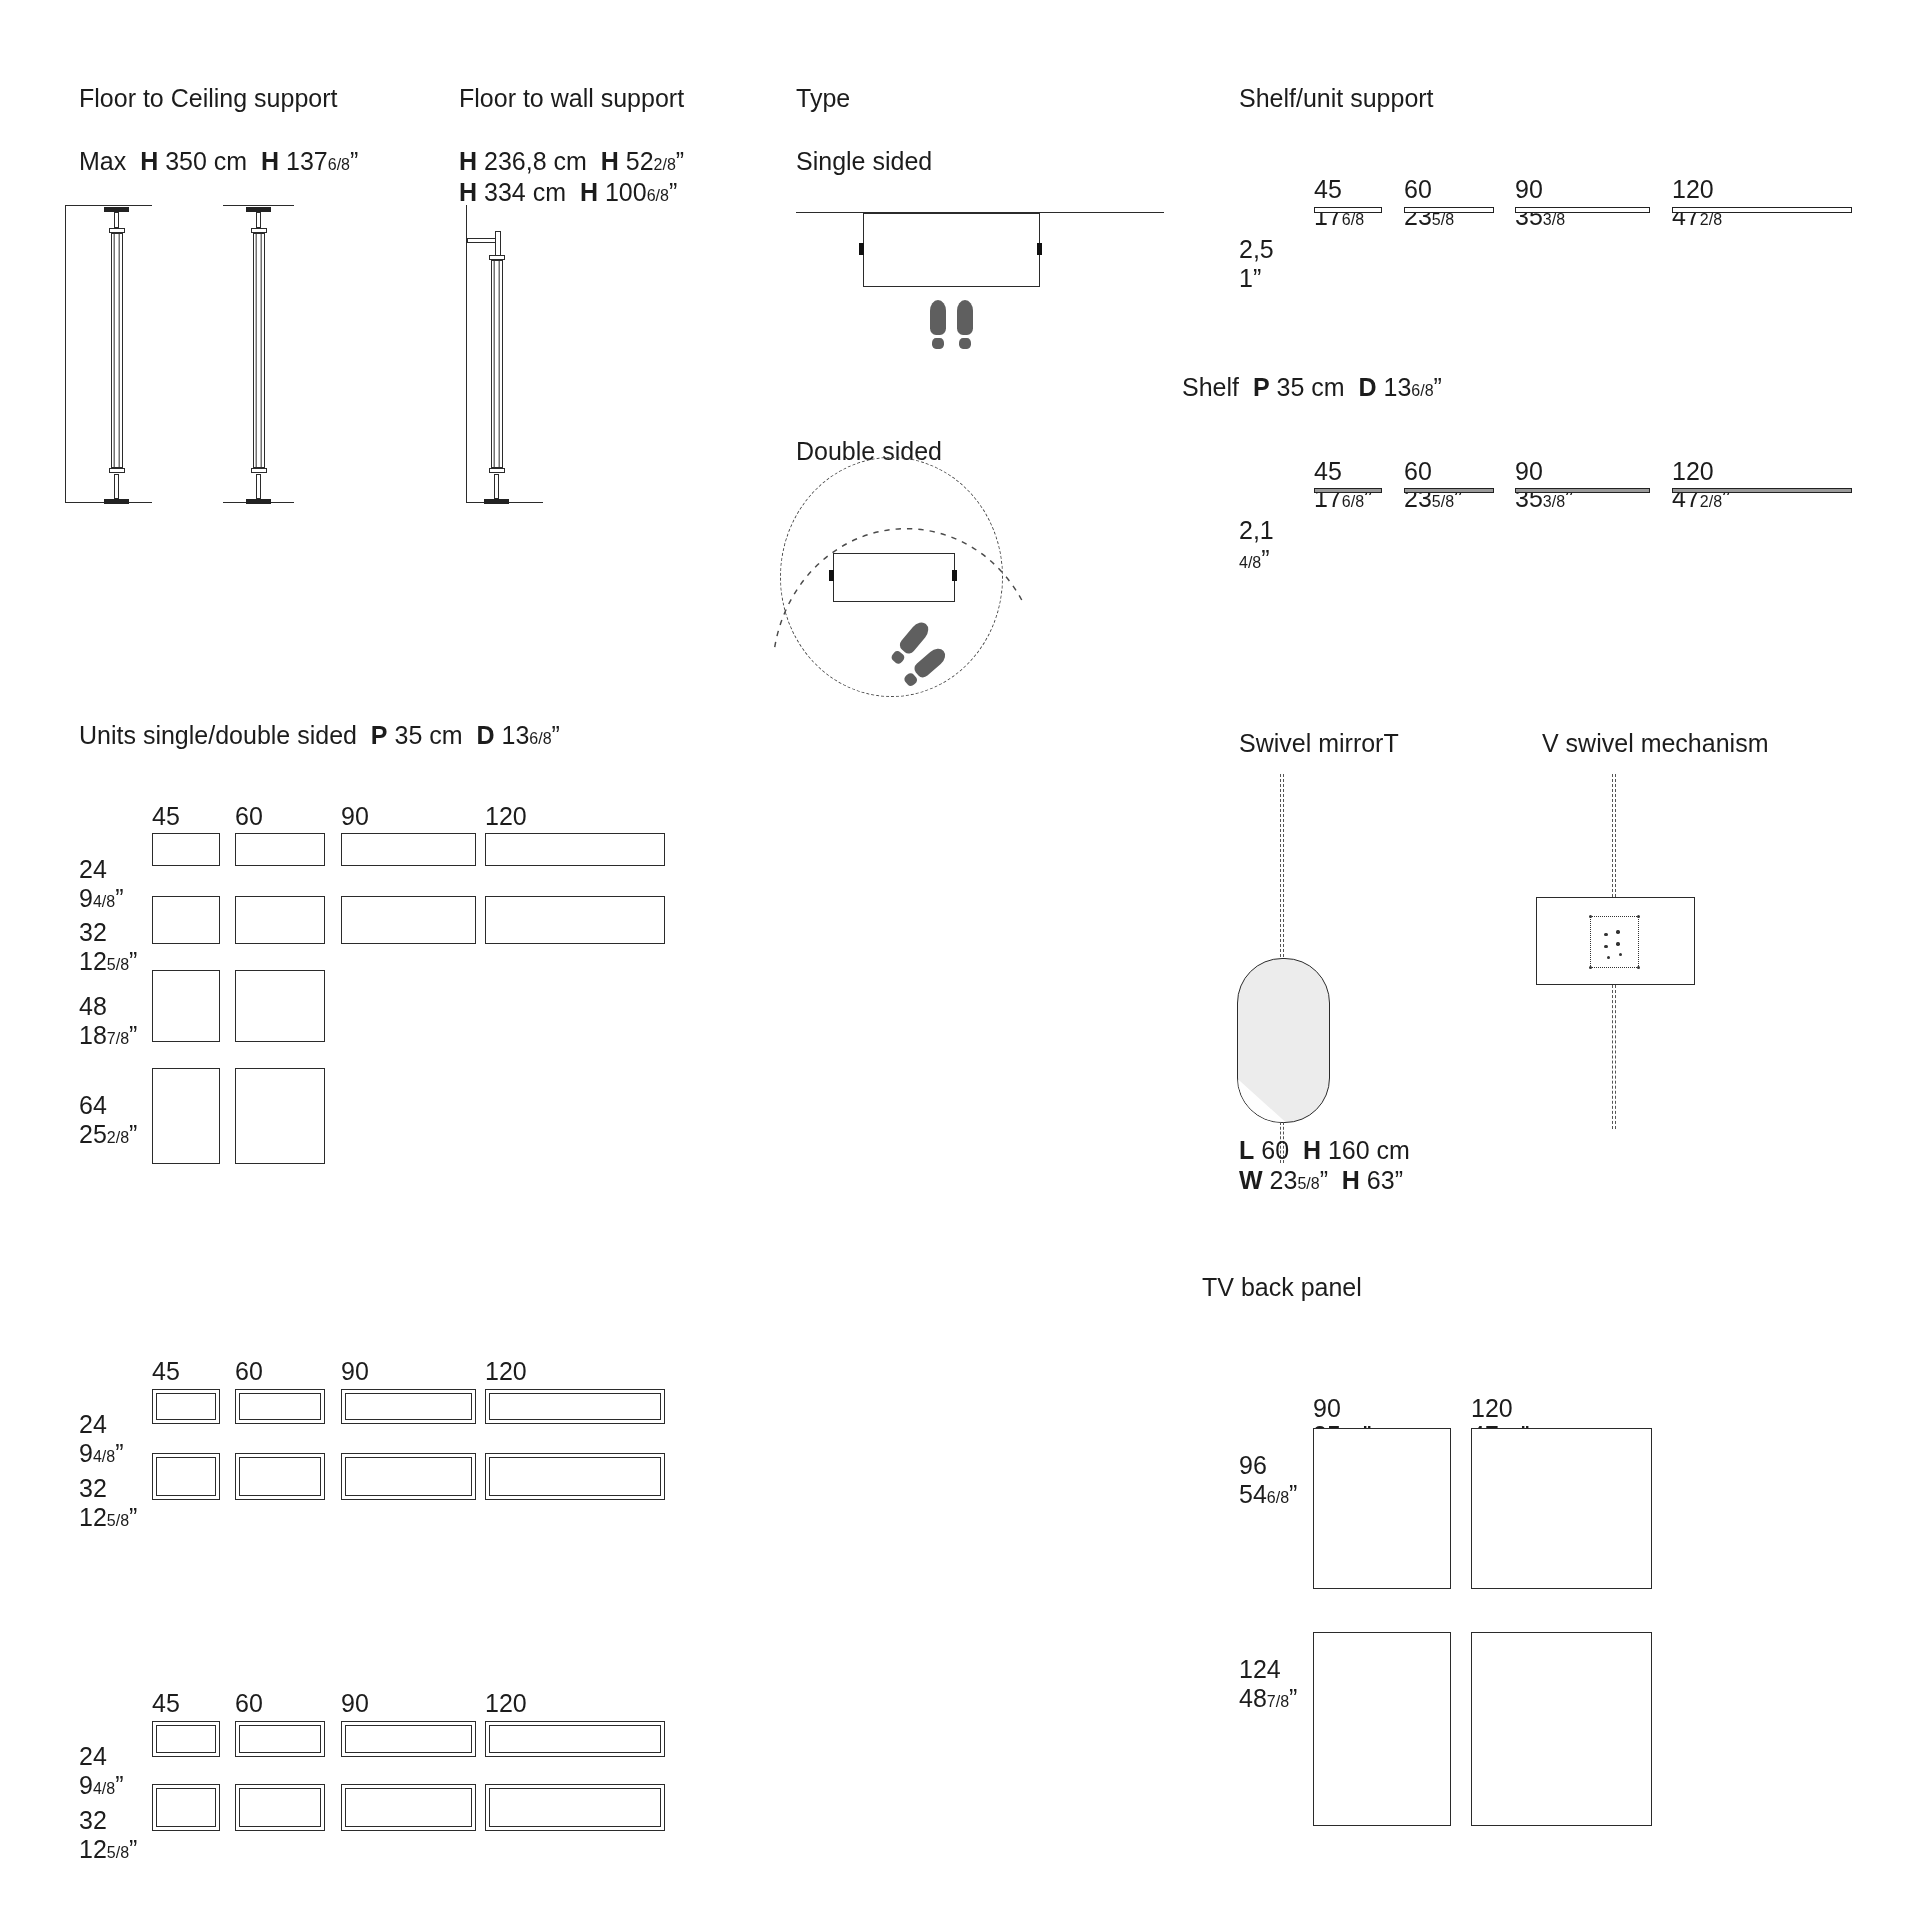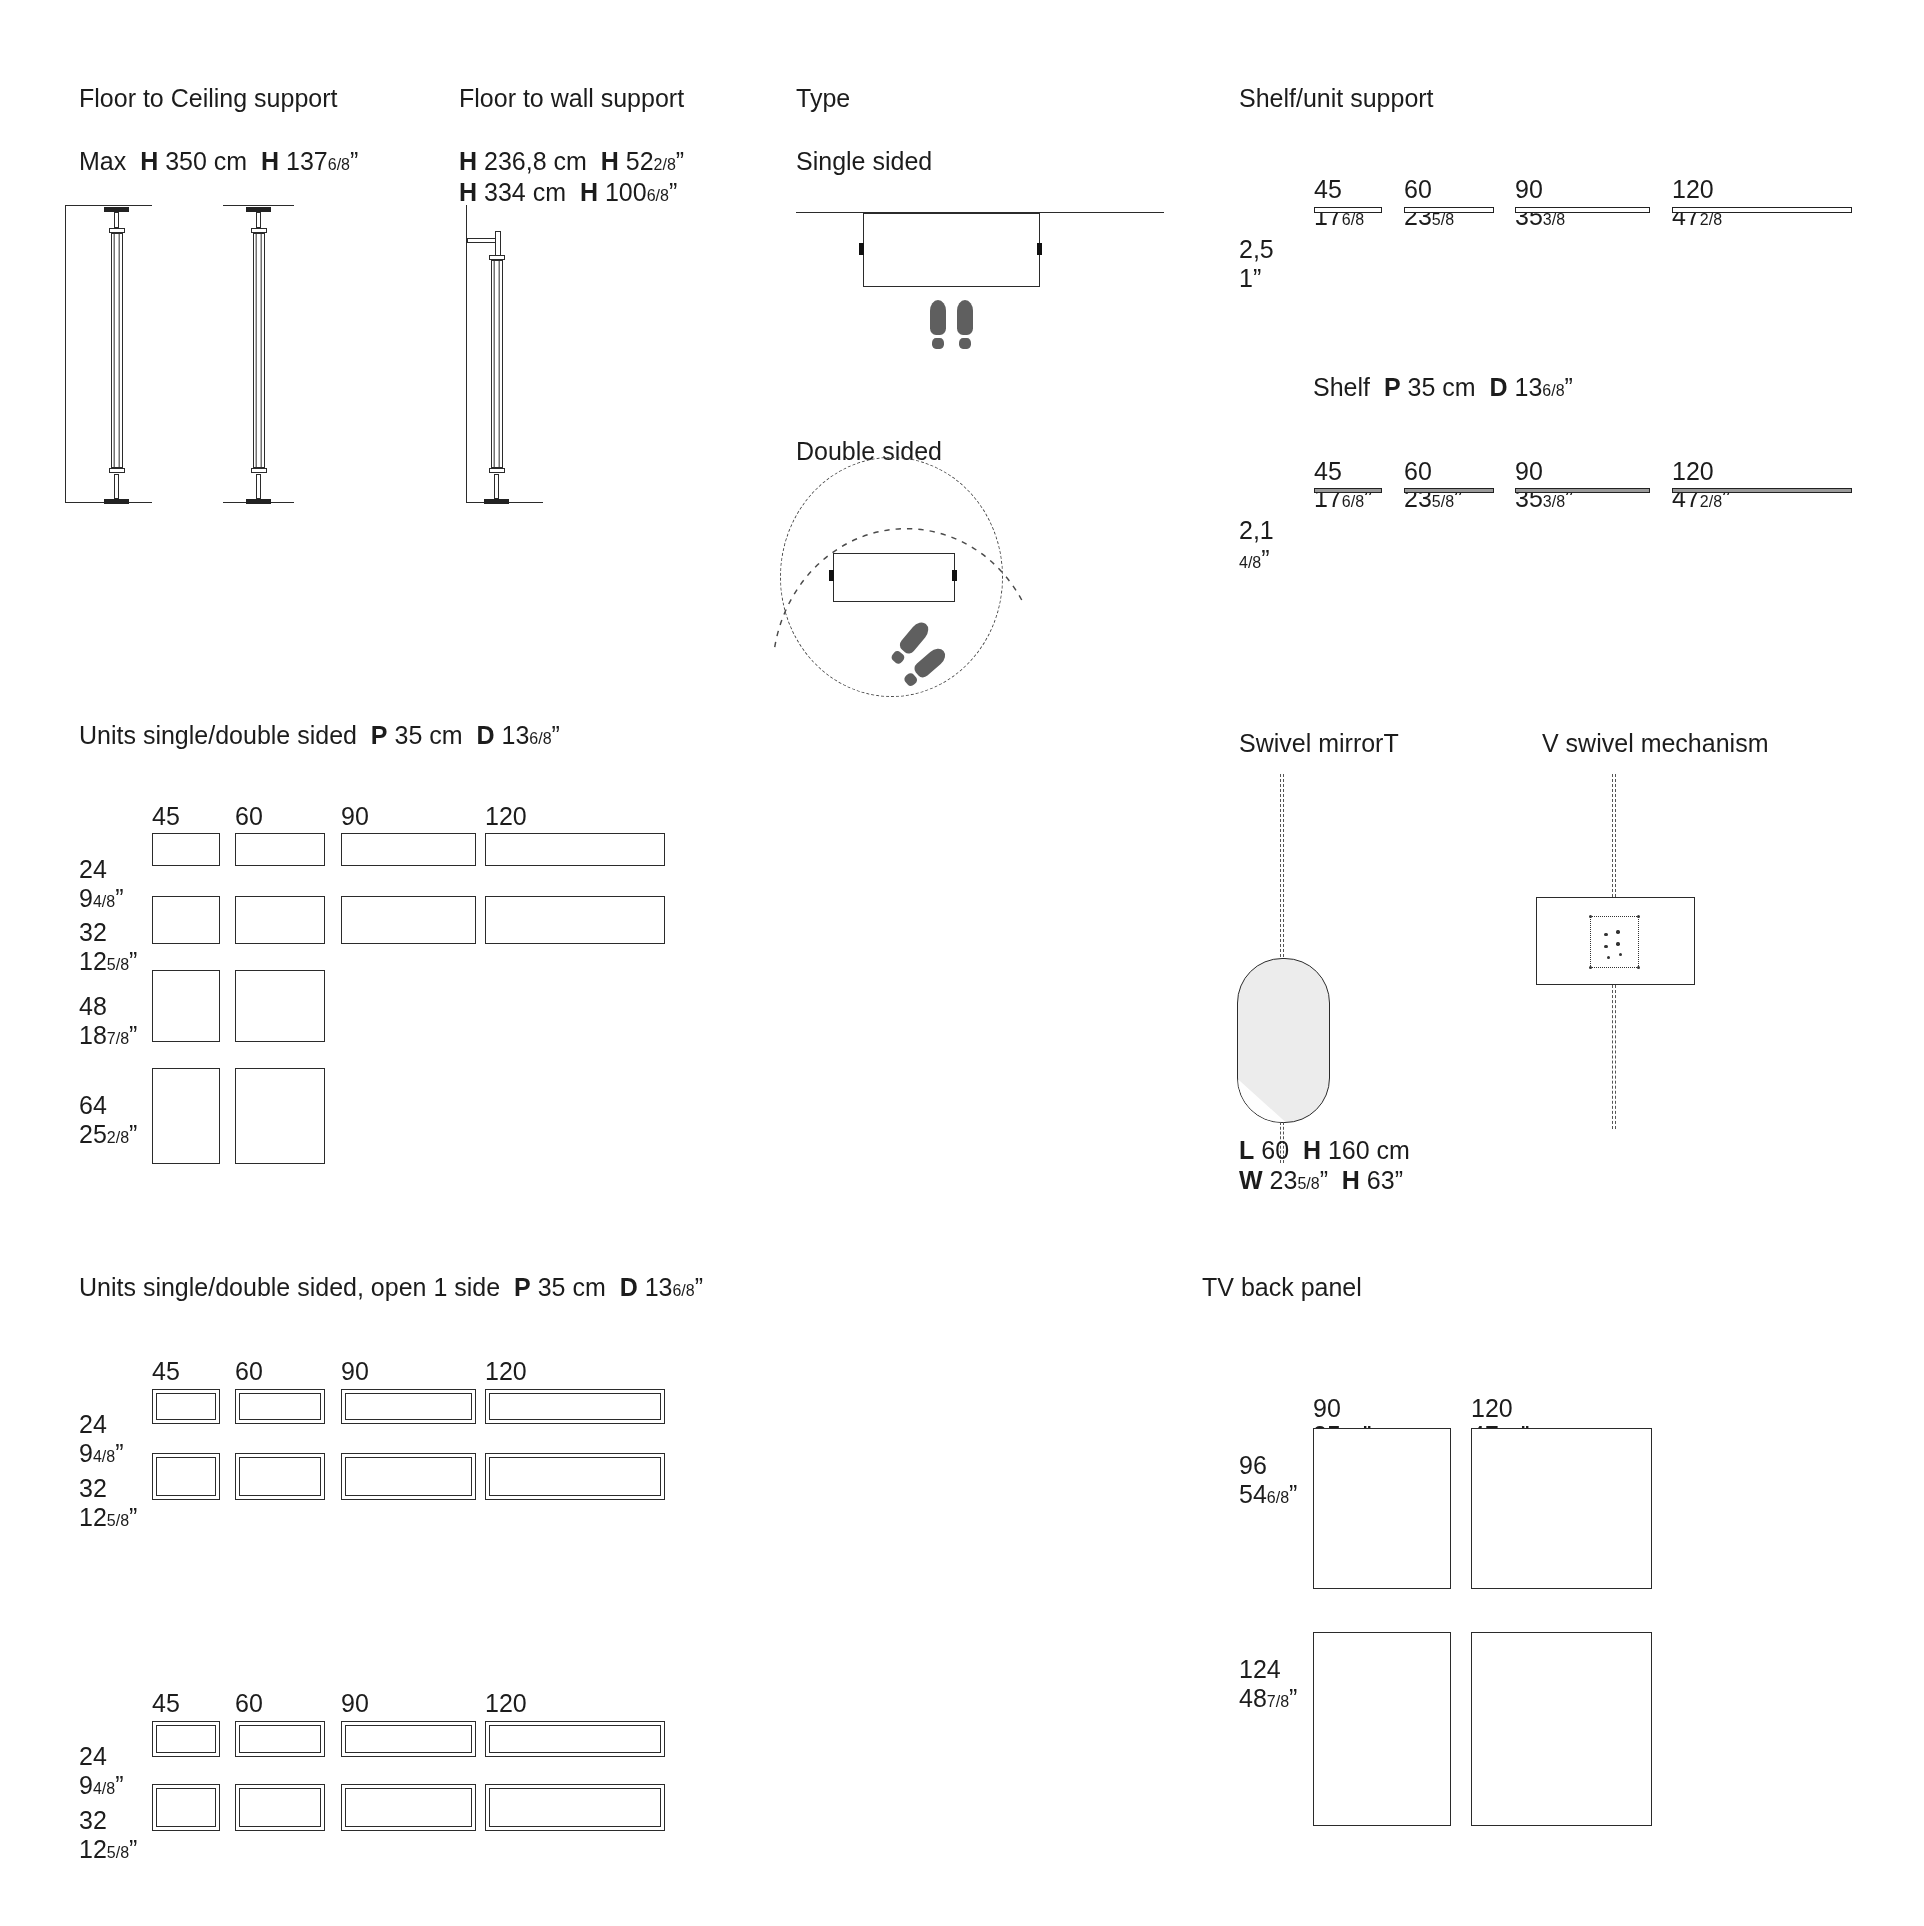--- a/index.html
+++ b/index.html
@@ -159,21 +159,21 @@
     <div class="cm">120</div><div class="in"><span>47</span><span class="s">2/8</span><span>”</span></div>
   </div>
   <div class="bar" style="left:1314px;top:207px;width:68px"></div>
   <div class="bar" style="left:1404px;top:207px;width:90px"></div>
   <div class="bar" style="left:1515px;top:207px;width:135px"></div>
   <div class="bar" style="left:1672px;top:207px;width:180px"></div>
   <div class="rowlabel" style="left:1239px;top:211px">
     <div class="cm">2,5</div><div class="in"><span>1</span><span>”</span></div>
   </div>
 
-  <div class="m" style="left:1313px;top:373px"><span>Shelf  </span><span class="b">P</span><span> 35 cm  </span><span class="b">D</span><span> 13</span><span class="s">6/8</span><span>”</span></div>
+  <div class="m" style="left:1182px;top:373px"><span>Shelf  </span><span class="b">P</span><span> 35 cm  </span><span class="b">D</span><span> 13</span><span class="s">6/8</span><span>”</span></div>
   <div class="colhead" style="left:1314px;top:433px">
     <div class="cm">45</div><div class="in"><span>17</span><span class="s">6/8</span><span>”</span></div>
   </div>
   <div class="colhead" style="left:1404px;top:433px">
     <div class="cm">60</div><div class="in"><span>23</span><span class="s">5/8</span><span>”</span></div>
   </div>
   <div class="colhead" style="left:1515px;top:433px">
     <div class="cm">90</div><div class="in"><span>35</span><span class="s">3/8</span><span>”</span></div>
   </div>
   <div class="colhead" style="left:1672px;top:433px">
@@ -250,21 +250,20 @@
       <div class="dot" style="right:-2px;bottom:-2px"></div>
     <div class="dot" style="left:13.4px;top:16px"></div>
       <div class="dot" style="left:25.4px;top:13.4px"></div>
     <div class="dot" style="left:13.4px;top:28px"></div>
       <div class="dot" style="left:25.4px;top:25.4px"></div>
     <div class="dot" style="left:16px;top:39px"></div>
       <div class="dot" style="left:28px;top:36px"></div>
   </div>
   <div class="dline" style="left:1612px;top:985px;height:144px"></div>
 
-  <div class="m" style="left:79px;top:1273px"><span>Units single/double sided, open 1 side  </span><span class="b">P</span><span> 35 cm  </span><span class="b">D</span><span> 13</span><span class="s">6/8</span><span>”</span></div>
   <div class="colhead" style="left:152px;top:1333px">
     <div class="cm">45</div><div class="in"><span>17</span><span class="s">6/8</span><span>”</span></div>
   </div>
   <div class="colhead" style="left:235px;top:1333px">
     <div class="cm">60</div><div class="in"><span>23</span><span class="s">5/8</span><span>”</span></div>
   </div>
   <div class="colhead" style="left:341px;top:1333px">
     <div class="cm">90</div><div class="in"><span>35</span><span class="s">3/8</span><span>”</span></div>
   </div>
   <div class="colhead" style="left:485px;top:1333px">

